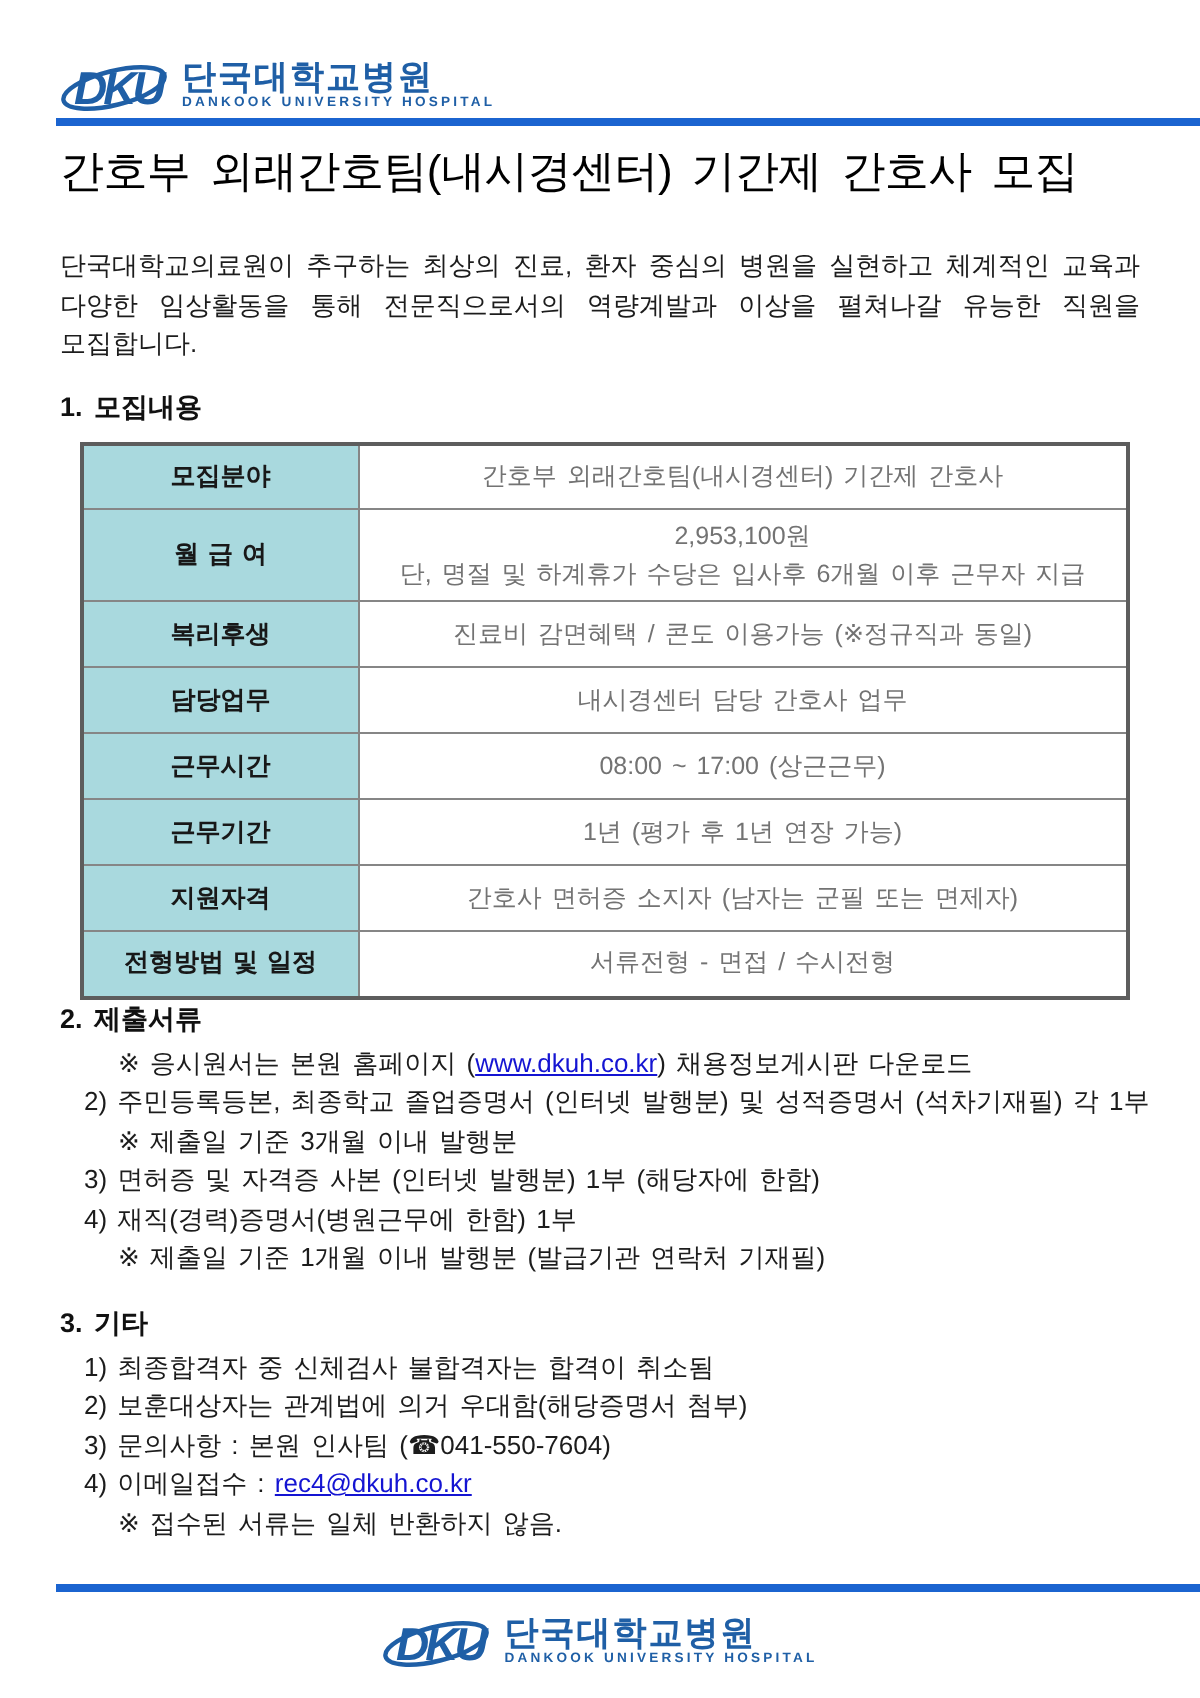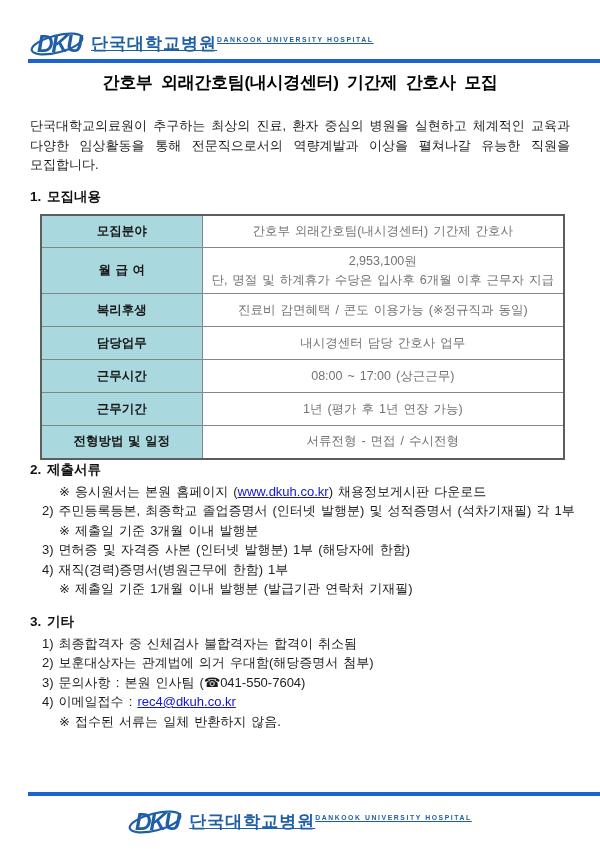--- a/index.html
+++ b/index.html
@@ -5,48 +5,48 @@
   * { margin:0; padding:0; box-sizing:border-box; }
   html,body { background:#ffffff; }
   body {
     width:600px; height:849px; position:relative; overflow:hidden;
     font-family:"Liberation Sans","DejaVu Sans",sans-serif;
     color:#1c1c1c;
   }
   
   .brand { display:flex; align-items:center; gap:5px; color:var(--brand-blue,#1f5fa6); }
   .brand svg { display:block; }
-  .brand-text { display:flex; line-height:1;text-decoration:underline; }
+  .brand-text { display:flex; flex-direction:column; line-height:1; }
   .brand-ko { font-size:17px; font-weight:bold; letter-spacing:1px; }
   .brand-en { font-size:6.8px; font-weight:bold; letter-spacing:1.6px; margin-top:2px; }
   .header-logo { position:absolute; top:26px; left:30px; }
   .top-rule { position:absolute; top:59px; left:28px; right:0; height:4px;
               background:var(--rule-blue,#1b64d0); }
   .footer { position:absolute; top:792px; left:0; width:600px; }
   .footer-rule { margin-left:28px; height:4px; background:var(--rule-blue,#1b64d0); }
   .footer-logo { display:flex; justify-content:center; margin-top:8px; }
 
   
   .content { position:absolute; top:71px; left:30px; width:540px; }
-  .page-title { font-size:17px; font-weight:bold; color:#000;
-                word-spacing:4px; letter-spacing:-0.3px; white-space:nowrap;text-align:center; }
+  .page-title { font-size:22px; font-weight:normal; color:#000;
+                word-spacing:4px; letter-spacing:-0.3px; white-space:nowrap; }
   .intro { margin-top:22px; font-size:13px; line-height:19.5px; text-align:justify;
            word-break:keep-all; word-spacing:1.5px; color:#1c1c1c; }
   .sec-heading { font-size:13.5px; font-weight:bold; color:#111; word-spacing:2px; }
   .sec1-heading { margin-top:13px; }
   .sec2-heading { margin-top:1px; }
   .sec3-heading { margin-top:14px; }
 
   
   table.recruit { border-collapse:collapse; margin:8px 0 0 10px; width:525px;
                   font-size:12.5px; table-layout:fixed;
                   border:2px solid #5d5d5d; }
   table.recruit th, table.recruit td { border:1px solid #868686; }
   table.recruit th {
-    width:161px; background:var(--table-header-bg,#a9d9de);
+    width:138px; background:var(--table-header-bg,#a9d9de);
     font-weight:bold; text-align:center; height:33px; color:#181818;
     word-spacing:1px;
   }
   table.recruit td { text-align:center; color:#737373; word-spacing:1.5px; }
   table.recruit tr.tall th, table.recruit tr.tall td { height:46px; }
   table.recruit td div { line-height:19px; }
 
   
   .list { margin-top:3px; font-size:13px; line-height:19.5px; word-spacing:1.5px; }
   .line { white-space:nowrap; }
@@ -101,20 +101,24 @@
         </tr>
         <tr>
           <th>근무시간</th>
           <td>08:00 ~ 17:00 (상근근무)</td>
         </tr>
         <tr>
           <th>근무기간</th>
           <td>1년 (평가 후 1년 연장 가능)</td>
         </tr>
         <tr>
+          <th>지원자격</th>
+          <td>간호사 면허증 소지자 (남자는 군필 또는 면제자)</td>
+        </tr>
+        <tr>
           <th>전형방법 및 일정</th>
           <td>서류전형 - 면접  /  수시전형</td>
         </tr>
       </tbody>
   </table>
 
   <div class="sec-heading sec2-heading">2. 제출서류</div>
   <div class="list">
       <div class="line indent-2"><span class="prefix">※</span><span>응시원서는 본원 홈페이지 (</span><a class="doc-link" href="#">www.dkuh.co.kr</a><span>) 채용정보게시판 다운로드</span></div>
       <div class="line indent-1"><span class="prefix">2)</span><span>주민등록등본, 최종학교 졸업증명서 (인터넷 발행분) 및 성적증명서 (석차기재필) 각 1부</span></div>

